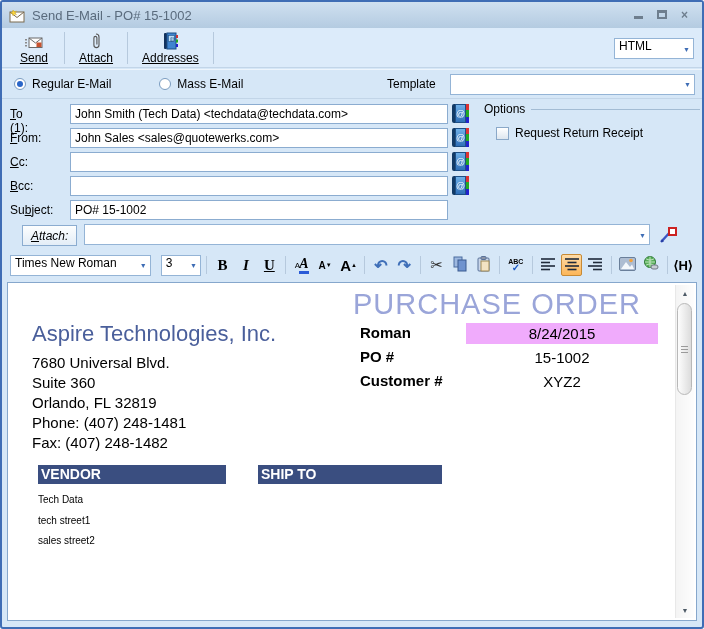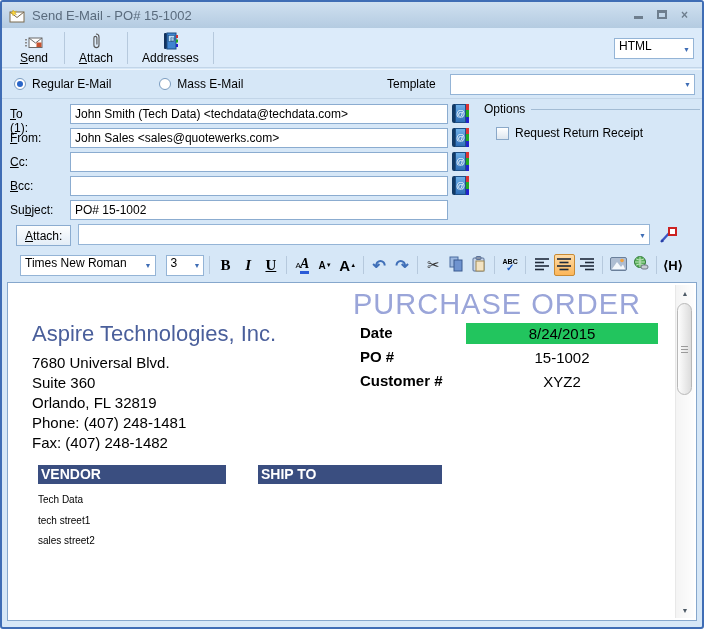--- a/index.html
+++ b/index.html
@@ -18,21 +18,21 @@
   .winbtn { color:#6e7e8e; font-weight:bold; font-size:12px; cursor:default; line-height:1; }
   .minbar { display:inline-block; width:9px; height:3px; background:#6e7e8e; }
   .maxbox { display:inline-block; width:10px; height:9px; border:2px solid #6e7e8e; border-top-width:3px; }
 
   
   .toolbar { position:absolute; top:26px; left:0; right:0; height:40px;
     background:#dcebfa; border-bottom:1px solid #c2d5e8; display:flex; align-items:stretch; padding:2px 6px 1px; }
   .tbtn { display:flex; flex-direction:column; align-items:center; justify-content:center;
     padding:1px 10px; min-width:52px; cursor:default; }
   .tbtn .icn { height:18px; display:flex; align-items:flex-end; }
-  .tbtn .lbl { font-size:12px; margin-top:1px; }
+  .tbtn .lbl { font-size:12px; margin-top:1px;text-decoration:underline; }
   .tsep { width:1px; background:#b6c9dd; margin:2px 4px; }
   .accel { text-decoration:underline; }
   .combo { background:#fff; border:1px solid #94b4d6; height:21px; display:flex;
     align-items:flex-start; padding:0 4px; position:relative; }
   .combo .arrow { position:absolute; right:3px; top:50%; transform:translateY(-50%);
     color:#3f6db5; font-size:7px; }
   .html-combo { position:absolute; right:8px; top:36px; width:80px; }
 
   
   .modebar { position:absolute; top:67px; left:0; right:0; height:30px;
@@ -57,29 +57,29 @@
   .abook .tabs { width:3px; background:linear-gradient(#d33 0 33%, #2a2 33% 66%, #22c 66% 100%); }
 
   
   .optgroup { position:absolute; left:482px; top:100px; width:216px; }
   .optHead { display:flex; align-items:center; gap:6px; }
   .optHead .line { flex:1; border-top:1px solid #a3bcd4; }
   .checkline { margin:10px 0 0 12px; display:flex; align-items:center; gap:6px; }
   .checkbox { width:13px; height:13px; border:1px solid #8aa8c8; background:linear-gradient(#fff,#dde6ef); }
 
   
-  .attachrow { position:absolute; top:222px; left:8px; right:0; height:26px; }
+  .attachrow { position:absolute; top:222px; left:14px; right:0; height:26px;font-style:italic; }
   .attach-btn { position:absolute; left:6px; top:1px; height:21px; padding:0 8px;
     border:1px solid #8bacd0; background:linear-gradient(#fdfefe,#e3edf7); display:flex; align-items:center; cursor:pointer; }
   .attach-combo { position:absolute; left:68px; right:52px; }
   .rm-attach { position:absolute; right:24px; top:2px; width:19px; height:19px; cursor:pointer; }
 
   
   .formatbar { position:absolute; top:248px; left:0; right:0; height:30px;
-    display:flex; align-items:center; padding:0 18px; gap:2px; }
+    display:flex; align-items:center; padding:0 8px; gap:2px; }
   .font-combo { width:158px; }
   .size-combo { width:44px; margin-left:8px; }
   .fbtn { width:24px; height:22px; display:flex; align-items:center; justify-content:center;
     cursor:pointer; border:1px solid transparent; border-radius:2px; position:relative; }
   .fbtn.active { background:linear-gradient(#fedba7,#fcb659); border:1px solid #c78a35; }
   .fsep { width:1px; height:18px; background:#b6c9dd; margin:0 3px; }
   .bld { font-family:"Liberation Serif",serif; font-weight:bold; font-size:15px; }
   .itl { font-family:"Liberation Serif",serif; font-weight:bold; font-style:italic; font-size:15px; }
   .unl { font-family:"Liberation Serif",serif; font-weight:bold; font-size:15px; text-decoration:underline; }
   .fontcolor-big { font-family:"Liberation Serif",serif; font-style:italic; font-weight:bold; font-size:14px;
@@ -395,22 +395,22 @@
 
     <div class="company" style="color:#4a5f9b;">Aspire Technologies, Inc.</div>
     <div class="addr">
       <div>7680 Universal Blvd.</div>
       <div>Suite 360</div>
       <div>Orlando, FL 32819</div>
       <div>Phone: (407) 248-1481</div>
       <div>Fax: (407) 248-1482</div>
     </div>
 
-    <div class="info-label" style="top:41px;">Date</div>
-    <div class="info-value" style="top:40px; background:#22c55e;">8/24/2015</div>
+    <div class="info-label" style="top:41px;">Roman</div>
+    <div class="info-value" style="top:40px; background:#f0abfc;">8/24/2015</div>
     <div class="info-label" style="top:65px;">PO #</div>
     <div class="info-value" style="top:64px;">15-1002</div>
     <div class="info-label" style="top:89px;">Customer #</div>
     <div class="info-value" style="top:88px;">XYZ2</div>
 
     <div class="nav-bar" style="left:30px; top:182px; width:188px; background:#3a4e80;">VENDOR</div>
     <div class="nav-bar" style="left:250px; top:182px; width:184px; background:#3a4e80;">SHIP TO</div>
 
     <div class="vlines">
       <div>Tech Data</div>

